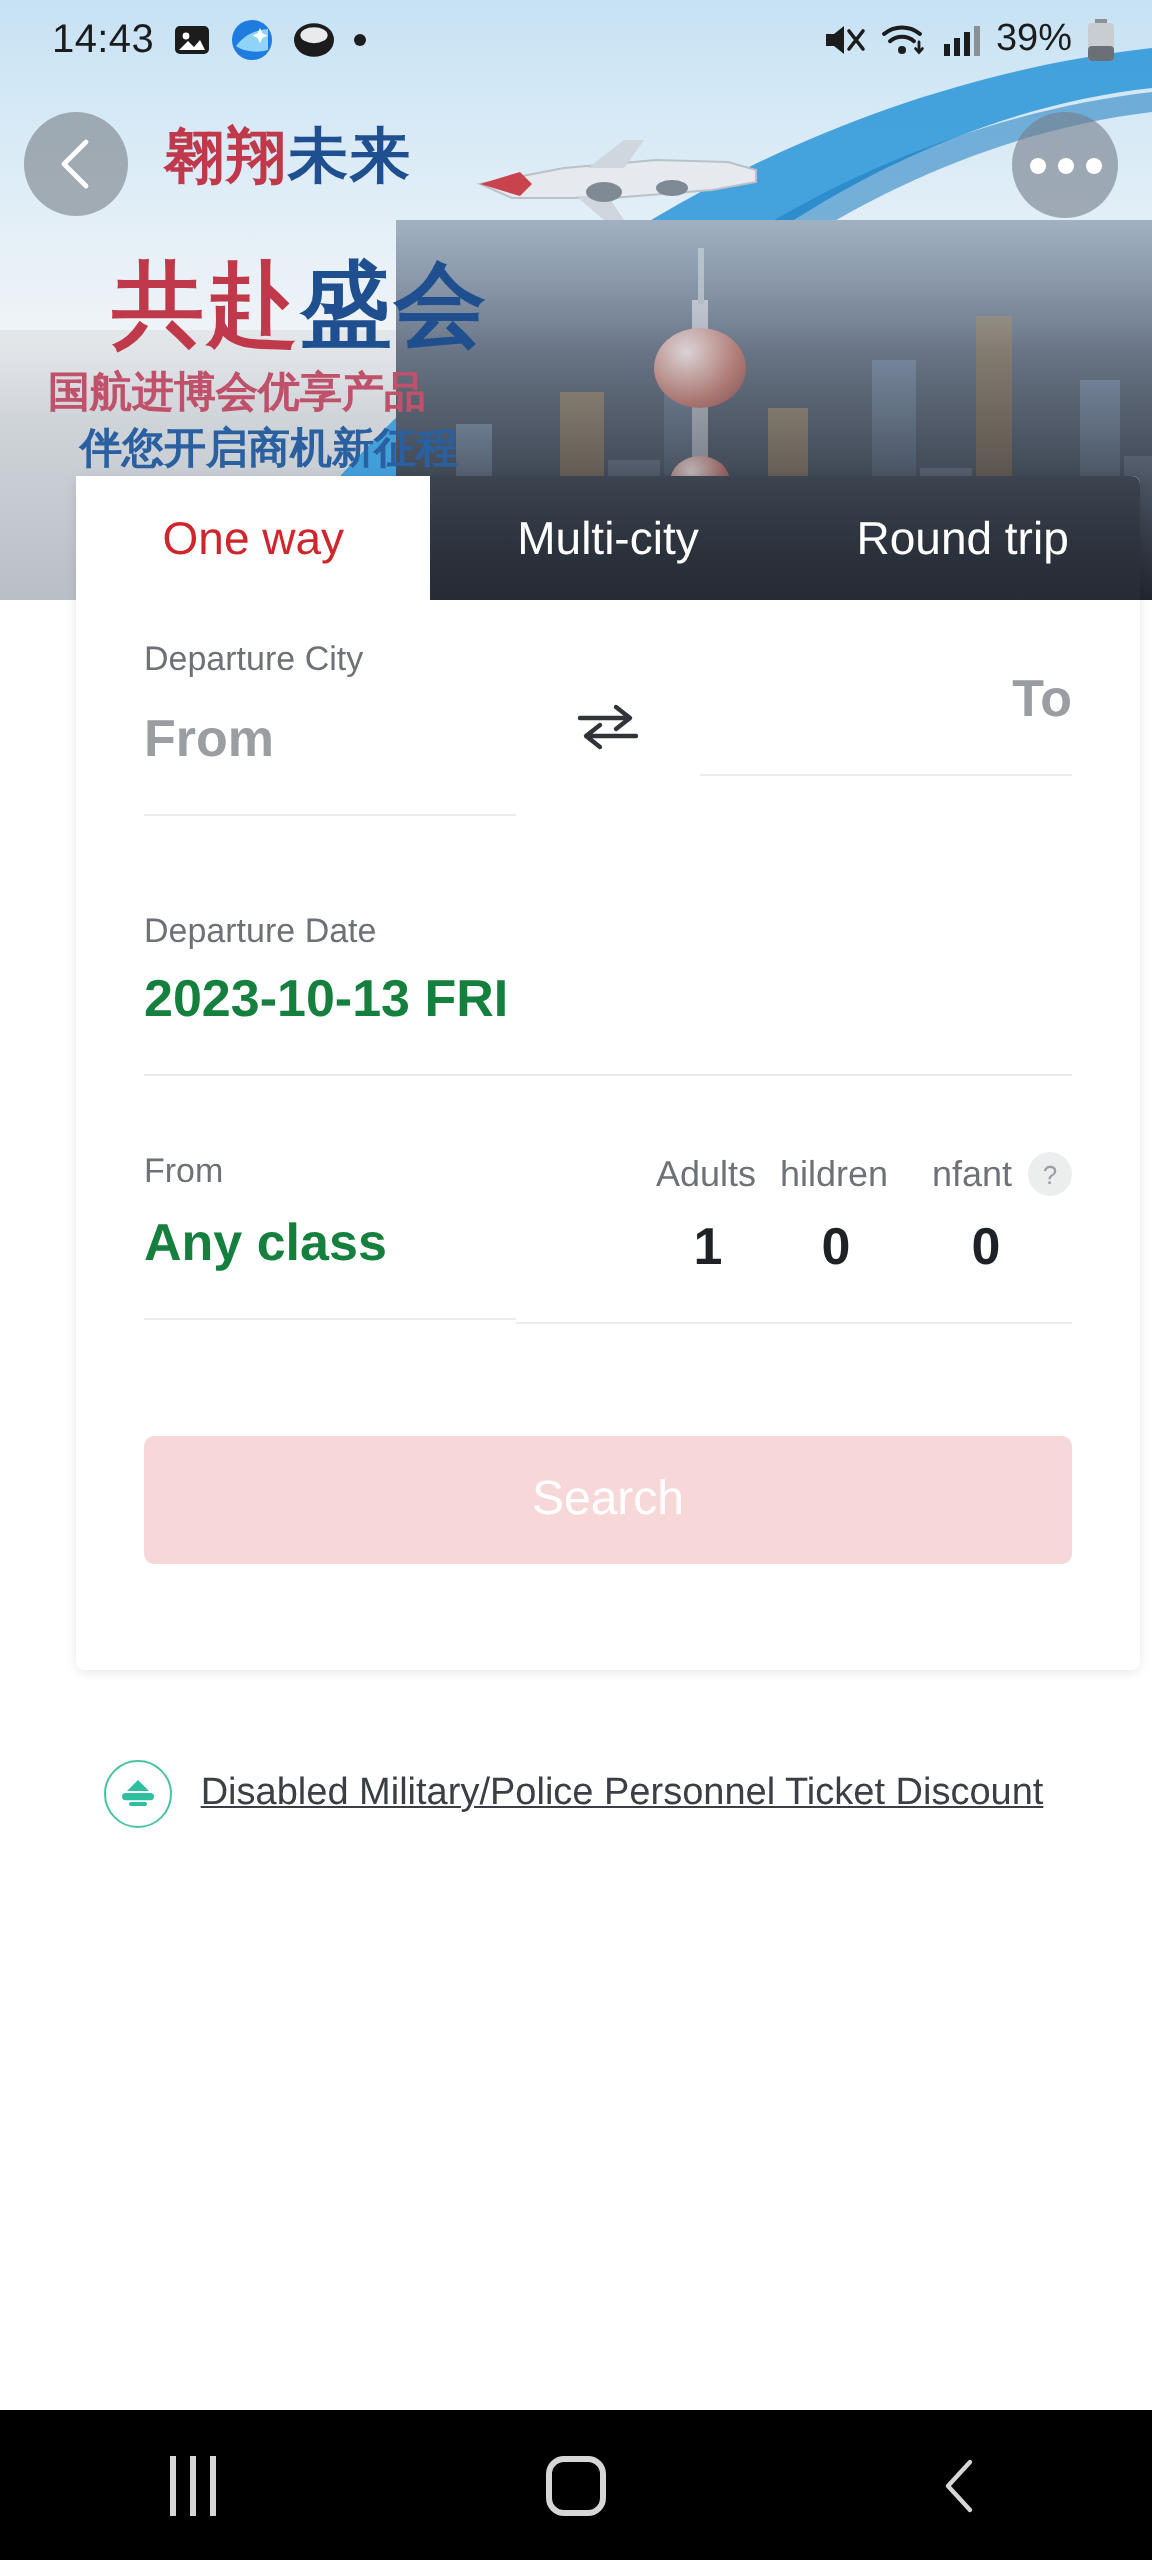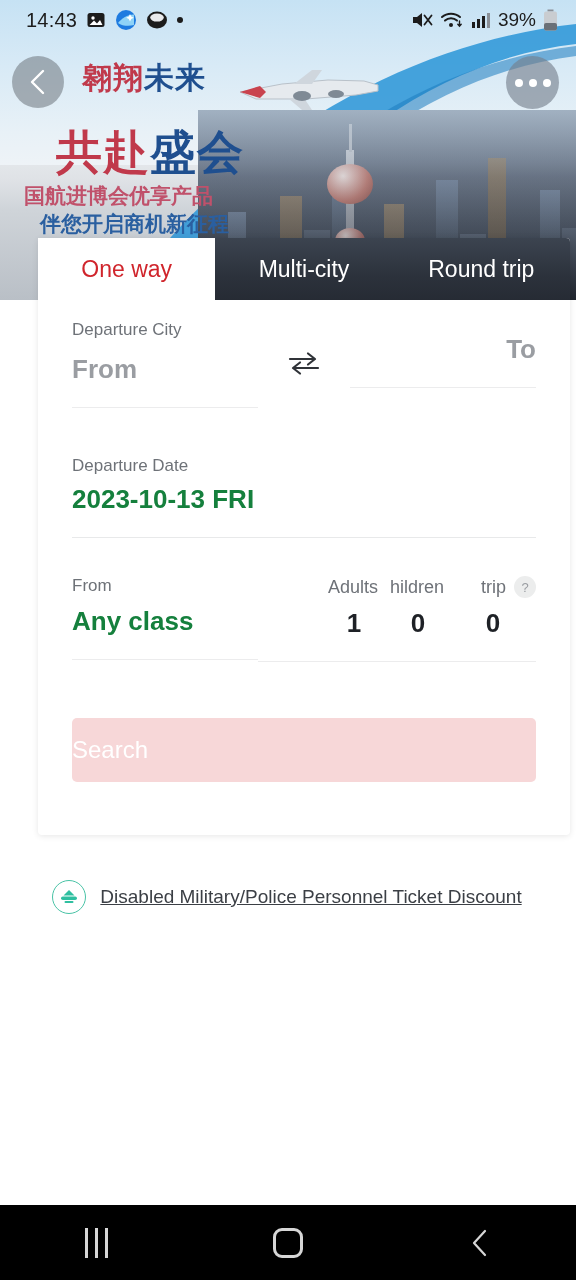--- a/index.html
+++ b/index.html
@@ -141,21 +141,21 @@
   .help{ width:22px; height:22px; border-radius:50%; background:#eceded; color:#9a9da2;
          font-size:13px; display:flex; align-items:center; justify-content:center; margin-left:8px; }
   .pax-vals{ display:flex; justify-content:flex-end; margin-top:10px; }
   .pax-val{ width:64px; text-align:center; font-size:26px; font-weight:700; color:#1e2126; }
   .pax-line{ margin-top:22px; height:1px; background:#ececed; }
   .class-line{ margin-top:22px; height:1px; background:#ececed; }
 
   
   .search-btn{
     margin:56px 34px 0; height:64px; border-radius:5px;
-    display:flex; align-items:center; justify-content:flex-start;
+    display:flex; align-items:center; justify-content:center;
     font-size:24px; color:#fff; cursor:default;
   }
 
   
   .discount{
     position:absolute; left:0; top:880px; width:574px;
     display:flex; align-items:center; justify-content:center; gap:14px; z-index:20;
   }
   .disc-ic{ width:34px; height:34px; border-radius:50%; border:1.5px solid #49c3a6;
             display:flex; align-items:center; justify-content:center; background:#fff; }
@@ -333,21 +333,21 @@
         <div class="class-col">
           <div class="lbl">From</div>
           <div class="val dark" style="margin-top:10px;">Any class</div>
           <div class="class-line"></div>
         </div>
 
         <div class="pax-col">
           <div class="pax-heads">
             <span class="pax-head ph-adults">Adults</span>
             <span class="pax-head ph-children">hildren</span>
-            <span class="pax-head ph-infant">trip</span>
+            <span class="pax-head ph-infant">nfant</span>
             <span class="help">?</span>
           </div>
           <div class="pax-vals">
             <span class="pax-val">1</span>
             <span class="pax-val">0</span>
             <span class="pax-val" style="width:86px;">0</span>
           </div>
           <div class="pax-line"></div>
         </div>
       </div>

